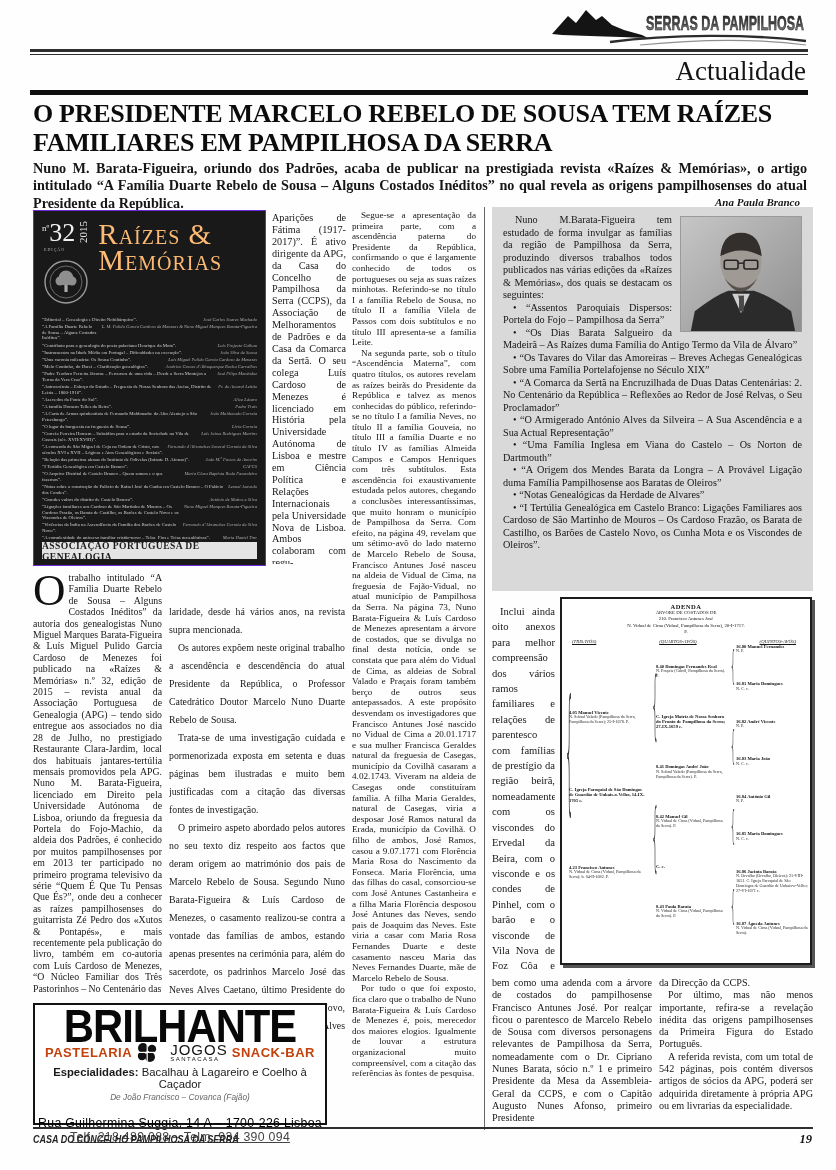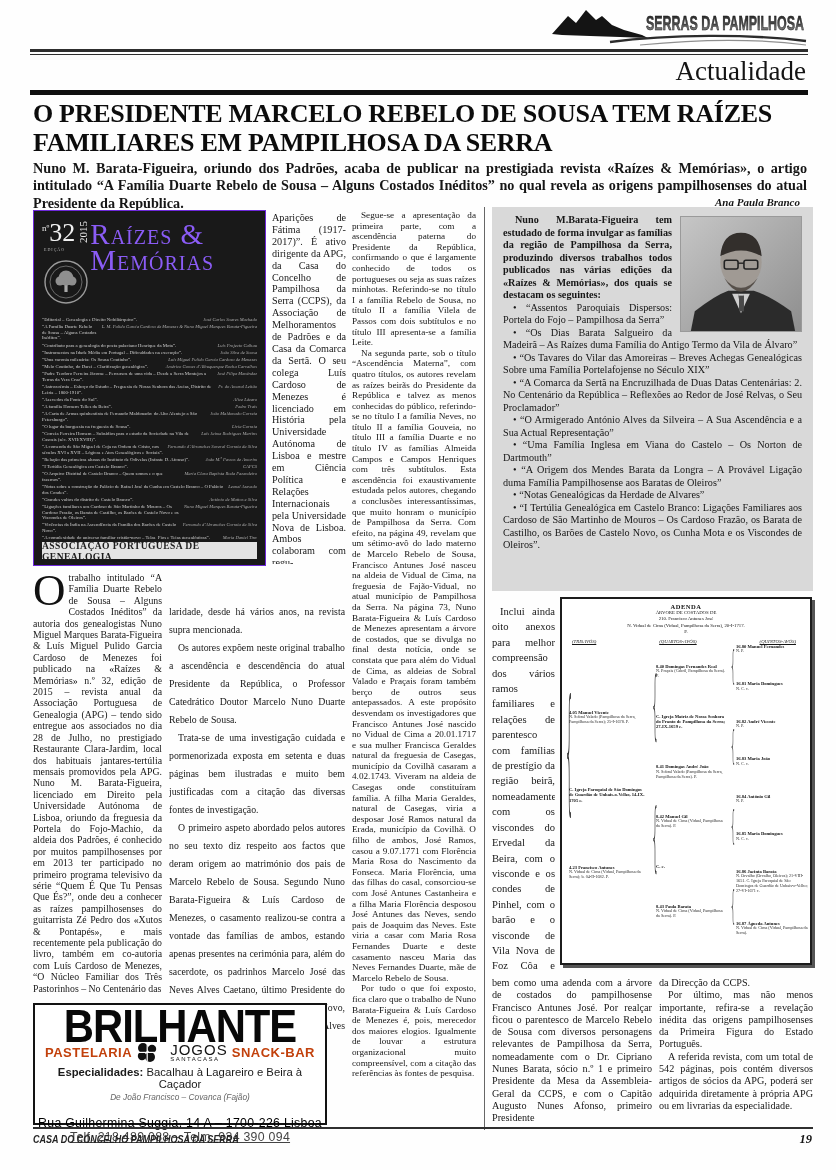--- a/index.html
+++ b/index.html
@@ -22,22 +22,22 @@
   
   #cover { position:absolute; left:33px; top:210px; width:233px; height:356px;
            background:#191919; border:1px solid #6d28d9; color:#ddd; }
   .cover-head { display:flex; padding:10px 8px 0 8px; }
   .issue-col { display:flex; align-items:flex-start; }
   .i-pre { font-size:9px; color:#e8e8e8; margin-top:2px; }
   .i-no  { font-size:26px; color:#f0f0f0; line-height:24px; }
   .i-ed  { font-size:4px; letter-spacing:1px; color:#bbb; position:absolute; left:10px; top:36px; }
   .i-yr  { writing-mode:vertical-rl; transform:rotate(180deg); font-size:11px; color:#e8e8e8;
            margin-left:3px; line-height:10px; }
-  .ctitle { margin-left:2px; font-variant:small-caps; font-size:29px; line-height:26px;
-            color:#8b5cf6; letter-spacing:1px; }
+  .ctitle { margin-left:10px; font-variant:small-caps; font-size:29px; line-height:26px;
+            color:#fdba74; letter-spacing:1px; }
   .seal { position:absolute; left:9px; top:48px; }
   .toc { position:absolute; left:8px; right:8px; top:106px; bottom:26px; overflow:hidden; }
   .toc-row { display:flex; justify-content:space-between; gap:4px; margin-bottom:1.6px; }
   .toc-t { font-size:4.8px; line-height:5.6px; color:#cfcfcf; text-align:left; }
   .toc-a { font-size:4.6px; line-height:5.6px; color:#adadad; font-style:italic; text-align:right; white-space:nowrap; }
   .band { position:absolute; left:8px; right:8px; bottom:6px; height:17px; background:#e4e4e4;
           color:#1d1d1d; font-size:9.6px; font-weight:bold; letter-spacing:.4px;
           display:flex; align-items:center; justify-content:center; }
 
   
@@ -50,21 +50,21 @@
   #col2 p:nth-of-type(1), #postB p:nth-of-type(1) { text-indent:0; }
   .dropcap { float:left; font-size:45px; line-height:35px; padding:1px 3px 0 0; color:#111; }
   #vdivider { position:absolute; left:484px; top:207px; width:1px; height:923px; background:#666; }
 
   
   #sidebar { position:absolute; left:492px; top:207px; width:321px; height:384px;
              background:#d9d9d9; padding:7px 11px; overflow:hidden; }
   #sidebar h2 { text-align:center; font-size:17px; margin-bottom:5px; color:#101010; }
   .photo { float:right; width:122px; height:116px; margin:2px 0 4px 8px; border:1px solid #9a9a9a; }
   #sidebar p { font-size:10.2px; line-height:12.5px; text-align:justify; }
-  .sb-intro { text-indent:12px;font-weight:bold; }
+  .sb-intro { text-indent:12px; }
   .bullet { text-indent:10px; }
   .bullet::before { content:"• "; }
 
   
   #inclui { left:492px; top:604px; width:63px; height:372px; font-size:10.6px; line-height:15.4px; text-indent:8px; }
 
   
   #tree { position:absolute; left:560px; top:597px; width:252px; height:368px; background:#fff;
           border:2px solid #1c1c1c; box-shadow:3px 3px 0 #555; }
   .tree-head { text-align:center; padding-top:5px; font-size:4.8px; line-height:6.2px; color:#111; }
@@ -457,21 +457,21 @@
           <line x1="2" y1="11.4" x2="20" y2="11.4" stroke="#fff" stroke-width="1.2"></line>
           <line x1="11.2" y1="2" x2="11.2" y2="20" stroke="#fff" stroke-width="1.2"></line>
         </svg>
         <span class="ad-logo-txt">
           <div class="ad-logo-top">JOGOS</div>
           <div class="ad-logo-bot">SANTACASA</div>
         </span>
       </span>
       <span class="ad-side">SNACK-BAR</span>
     </div>
-    <div class="ad-line1"><b>Especialidades:</b><span> Bacalhau à Lagareiro e Beira à Caçador</span></div>
+    <div class="ad-line1"><b>Especialidades:</b><span> Bacalhau à Lagareiro e Coelho à Caçador</span></div>
     <div class="ad-line2">De João Francisco – Covanca (Fajão)</div>
     <div class="ad-line3">Rua Guilhermina Suggia, 14 A – 1700-226 Lisboa</div>
     <div class="ad-line4">Telf. 218 489 088 – Telm. 934 390 094</div>
   </div>
 
   <div id="footer-rule"></div>
   <div id="footer-left">CASA DO CONCELHO PAMPILHOSA DA SERRA</div>
   <div id="footer-page">19</div>
 
 </div>

